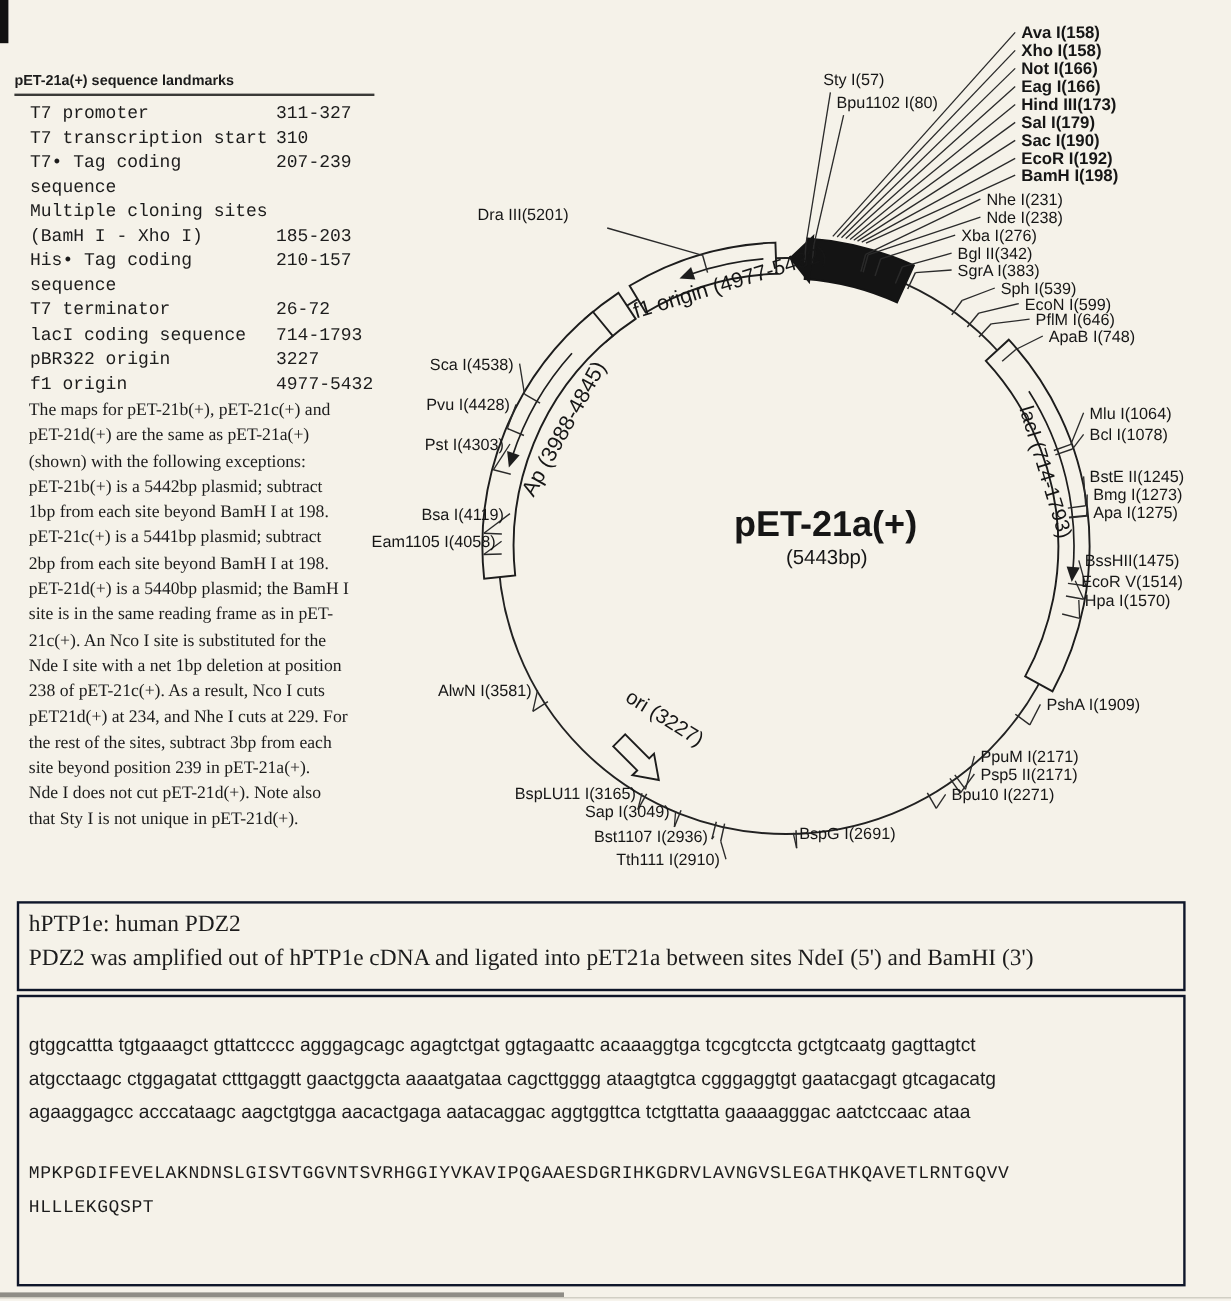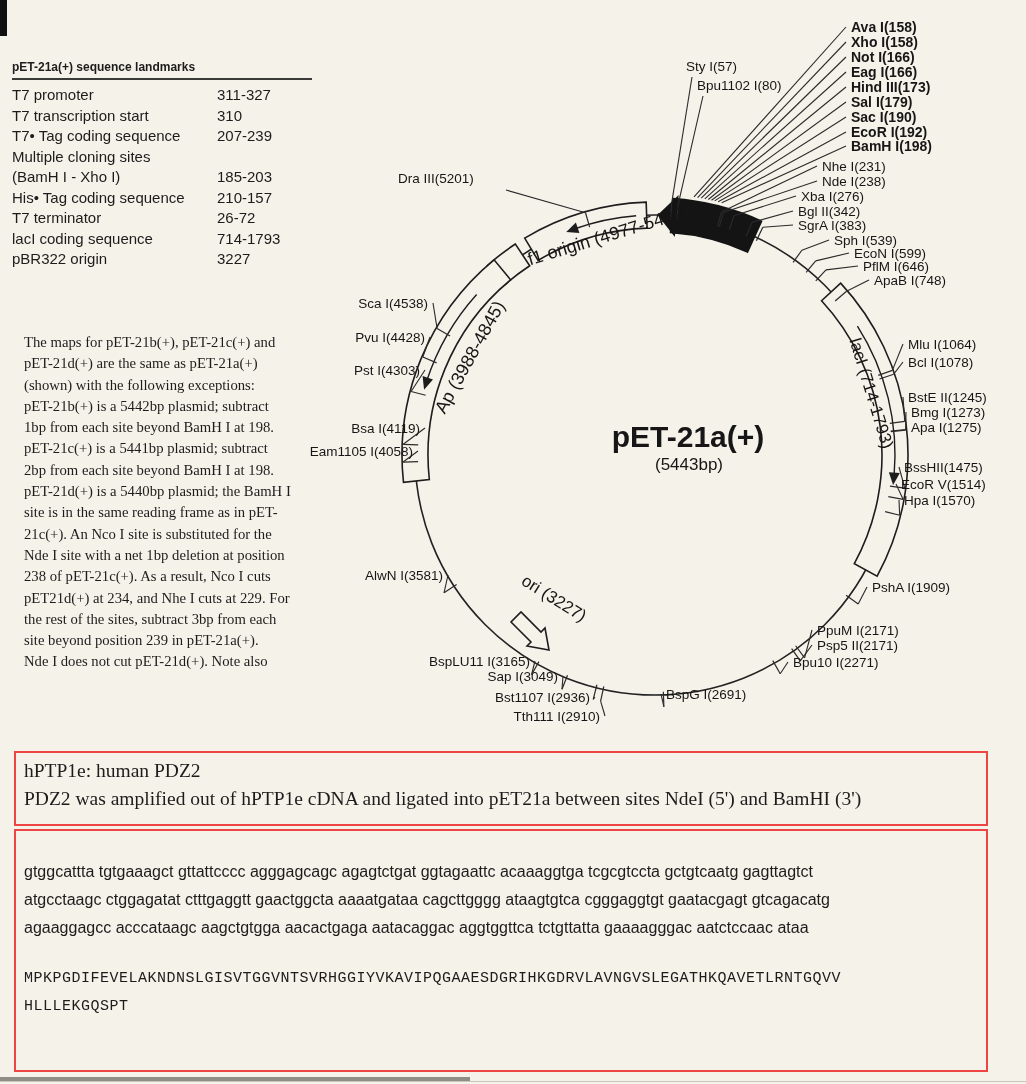--- a/index.html
+++ b/index.html
@@ -15,37 +15,37 @@
   .bottom-mark{position:absolute;left:0;top:1077px;width:470px;height:4px;background:#8f8d86;}
   .bottom-line{position:absolute;left:0;top:1081px;width:1026px;height:1px;background:#c9c6bb;}
 
   
   .landmarks{position:absolute;left:12px;top:60px;width:300px;z-index:2;}
   .lm-title{
     font-family:"Liberation Sans",sans-serif;
     font-weight:bold;font-size:12px;
     padding-bottom:4px;border-bottom:2px solid #3a3a38;margin-bottom:5px;
   }
-  .lm-row{display:flex;font-family:Liberation Sans, sans-serif;font-size:15px;line-height:20.5px;}
+  .lm-row{display:flex;font-family:Liberation Mono, monospace;font-size:15px;line-height:20.5px;margin-left:13px;}
   .lm-row .name{width:205px;}
   .lm-row .val{flex:1;}
 
   
   .notes{
     position:absolute;left:24px;top:332px;width:310px;z-index:2;
     font-family:"Liberation Serif",serif;font-size:14.7px;line-height:21.3px;
   }
   .notes div{white-space:nowrap;}
 
   
   #map{position:absolute;left:0;top:0;z-index:1;}
   #map text{font-family:"Liberation Sans",sans-serif;fill:#161616;}
 
   
-  .box{position:absolute;box-sizing:border-box;border:2px solid #ef4444;background:transparent;}
+  .box{position:absolute;box-sizing:border-box;border:2px solid #0f172a;background:transparent;}
   .header-box{
     left:14px;top:751px;width:974px;height:75px;
     font-family:"Liberation Serif",serif;font-size:19.5px;line-height:28px;
     padding:4px 0 0 8px;
   }
   .seq-box{
     left:14px;top:829px;width:974px;height:243px;
     padding:0 0 0 8px;overflow:hidden;
   }
   .dna{margin-top:27px;font-family:"Liberation Sans",sans-serif;font-size:16px;line-height:28px;white-space:nowrap;}
@@ -88,20 +88,24 @@
           <span class="name">T7 terminator</span>
           <span class="val">26-72</span>
         </div>
         <div class="lm-row">
           <span class="name">lacI coding sequence</span>
           <span class="val">714-1793</span>
         </div>
         <div class="lm-row">
           <span class="name">pBR322 origin</span>
           <span class="val">3227</span>
+        </div>
+        <div class="lm-row">
+          <span class="name">f1 origin</span>
+          <span class="val">4977-5432</span>
         </div>
       </div>
   </div>
 
   <div id="notes" class="notes">
       <div>The maps for pET-21b(+), pET-21c(+) and</div>
       <div>pET-21d(+) are the same as pET-21a(+)</div>
       <div>(shown) with the following exceptions:</div>
       <div>pET-21b(+) is a 5442bp plasmid; subtract</div>
       <div>1bp from each site beyond BamH I at 198.</div>
@@ -109,20 +113,21 @@
       <div>2bp from each site beyond BamH I at 198.</div>
       <div>pET-21d(+) is a 5440bp plasmid; the BamH I</div>
       <div>site is in the same reading frame as in pET-</div>
       <div>21c(+). An Nco I site is substituted for the</div>
       <div>Nde I site with a net 1bp deletion at position</div>
       <div>238 of pET-21c(+). As a result, Nco I cuts</div>
       <div>pET21d(+) at 234, and Nhe I cuts at 229. For</div>
       <div>the rest of the sites, subtract 3bp from each</div>
       <div>site beyond position 239 in pET-21a(+).</div>
       <div>Nde I does not cut pET-21d(+). Note also</div>
+      <div>that Sty I is not unique in pET-21d(+).</div>
     </div>
 
   <svg id="map" width="1026" height="748" viewBox="0 0 1026 748">
       <circle cx="655" cy="455" r="240" fill="none" stroke="#222" stroke-width="1.6"></circle>
       <path d="M 524.6953670477562 238.13667292236565 A 253 253 0 0 1 646.1704273342673 202.15412076416877 L 647.0778142485323 228.13828226666527 A 227 227 0 0 0 538.0863569954176 260.4230227406206 Z" fill="#f5f2e9" stroke="#1d1d1d" stroke-width="1.6"></path>
       <path d="M 487.3571278014183 265.51420264038256 A 253 253 0 0 1 515.3599427160494 244.02688701700635 L 529.7103043341629 265.70791839075275 A 227 227 0 0 0 504.5852490550275 284.98705138089656 Z" fill="#f5f2e9" stroke="#1d1d1d" stroke-width="1.6"></path>
       <path d="M 840.6336557192277 283.1013500218363 A 253 253 0 0 1 877.1296927832791 576.1090400589735 L 854.3021354221517 563.6630517525177 A 227 227 0 0 0 821.556679242153 300.76682393263576 Z" fill="#f5f2e9" stroke="#1d1d1d" stroke-width="1.6"></path>
       <path d="M 403.4798061150042 482.3238369936237 A 253 253 0 0 1 494.0722102697257 259.7789804029069 L 510.6102439969476 279.84121957098756 A 227 227 0 0 0 429.3277311782844 479.5158537452671 Z" fill="#f5f2e9" stroke="#1d1d1d" stroke-width="1.6"></path>
       <path d="M 672.9274137522402 198.62603908322518 A 257 257 0 0 1 761.5761633626535 221.1399533847284 L 747.4765931123413 252.07863659453085 A 223 223 0 0 0 670.55569364494 232.5432167920592 Z" fill="#141414" stroke="#141414" stroke-width="1.6"></path>
       <polygon points="657.513228187899,215.01315935227709 678.6551034316207,195.07417196123174 674.8485350633139,236.9013167031025" fill="#141414"></polygon>

